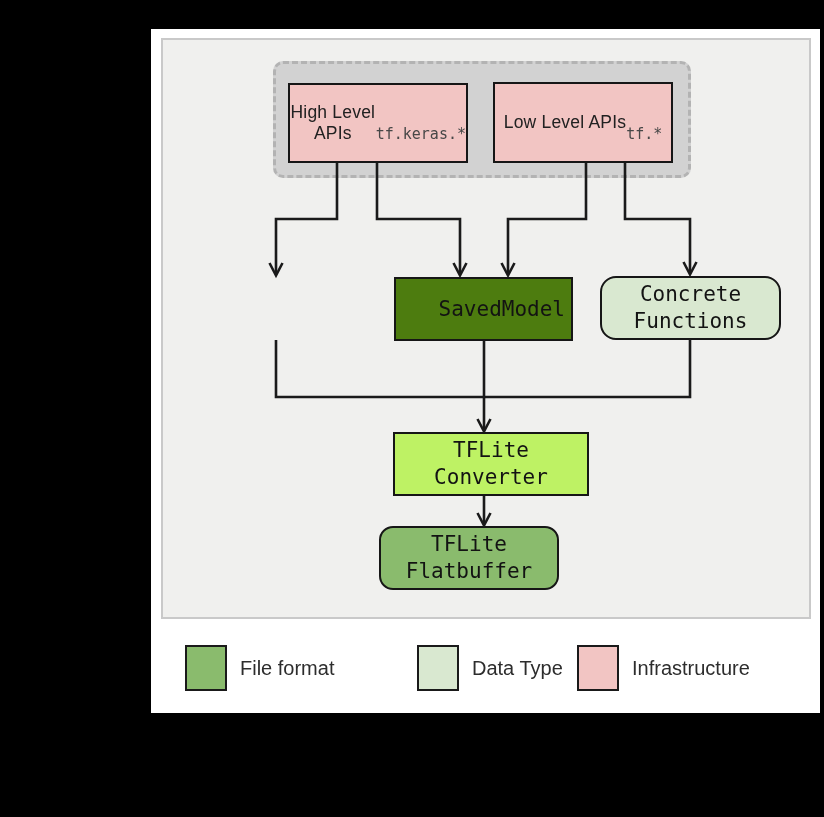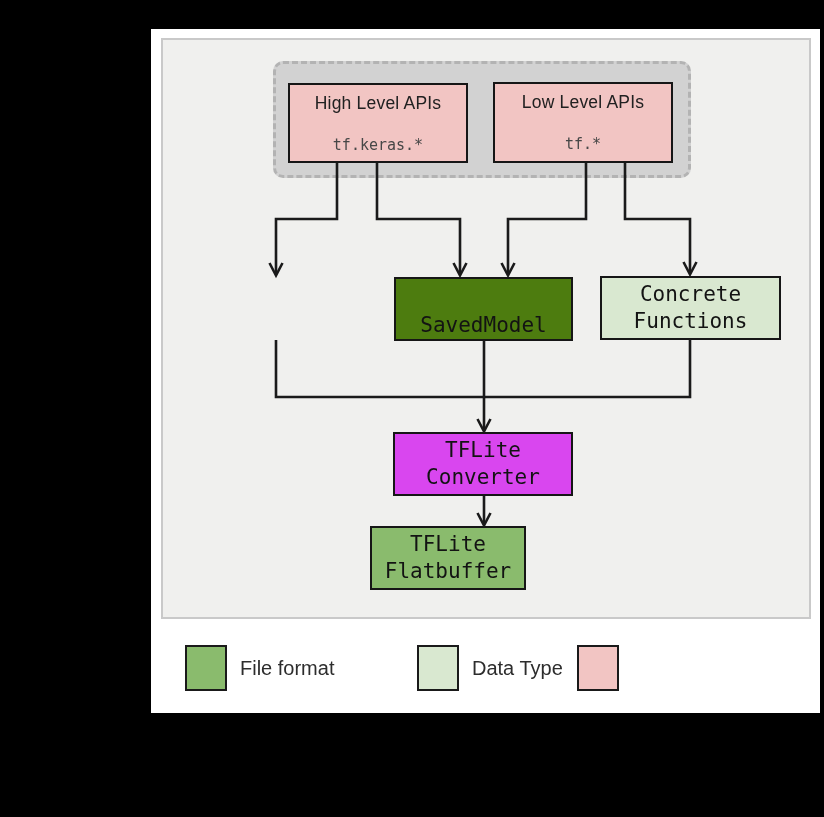--- a/index.html
+++ b/index.html
@@ -4,21 +4,21 @@
 <style>
   html,body{margin:0;padding:0;background:#000;}
   .canvas{position:relative;width:824px;height:817px;background:#000;overflow:hidden;
           font-family:"Liberation Sans",sans-serif;}
   .page{position:absolute;left:151px;top:29px;width:669px;height:684px;background:#ffffff;}
   .panel{position:absolute;left:161px;top:38px;width:650px;height:581px;
          background:#f0f0ee;border:2px solid #c9c9c9;box-sizing:border-box;}
   .api-group{position:absolute;left:273px;top:61px;width:418px;height:117px;
              background:#d2d2d2;border:3px dashed #b3b3b3;border-radius:10px;box-sizing:border-box;}
   .node{position:absolute;border:2.5px solid #161616;box-sizing:border-box;
-        display:flex;flex-direction:column;align-items:center;justify-content:center;
+        display:flex;flex-direction:row;align-items:center;justify-content:center;
         text-align:center;}
   .node-title{font-family:"Liberation Sans",sans-serif;font-size:17.5px;color:#212121;
               letter-spacing:0.2px;}
   .node-code{font-family:"DejaVu Sans Mono",monospace;font-size:15px;color:#474747;margin-top:22px;}
   .node-label{font-family:"DejaVu Sans Mono",monospace;font-size:21px;line-height:1.28;
               color:#131313;padding:0 6px;}
   svg.connectors{position:absolute;left:0;top:0;pointer-events:none;}
   .legend-item{position:absolute;top:644px;height:48px;display:flex;align-items:center;}
   .legend-swatch{width:42px;height:46px;border:2.5px solid #1a1a1a;box-sizing:border-box;
                  flex:0 0 auto;}
@@ -44,29 +44,29 @@
   <div class="node" style="left: 493px; top: 82px; width: 180px; height: 81px; background: rgb(242, 197, 195);">
     <div class="node-title">Low Level APIs</div>
     <div class="node-code">tf.*</div>
   </div>
 
 
   <div class="node" style="left: 394px; top: 277px; width: 179px; height: 64px; background: #4d7c0f; justify-content: flex-end;">
     <div class="node-label">SavedModel</div>
   </div>
 
-  <div class="node" style="left: 600px; top: 276px; width: 181px; height: 64px; background: rgb(217, 232, 208);">
+  <div class="node" style="left: 600px; top: 276px; width: 181px; height: 64px; background: rgb(217, 232, 208); border-radius: 16px;">
     <div class="node-label">Concrete Functions</div>
   </div>
 
-  <div class="node" style="left: 393px; top: 432px; width: 180px; height: 64px; background: #d946ef;">
+  <div class="node" style="left: 393px; top: 432px; width: 196px; height: 64px; background: #bef264;">
     <div class="node-label">TFLite Converter</div>
   </div>
 
-  <div class="node" style="left: 370px; top: 526px; width: 156px; height: 64px; background: rgb(138, 187, 109);">
+  <div class="node" style="left: 379px; top: 526px; width: 180px; height: 64px; background: rgb(138, 187, 109); border-radius: 14px;">
     <div class="node-label">TFLite Flatbuffer</div>
   </div>
 
   <svg class="connectors" width="824" height="817" viewBox="0 0 824 817">
     <g stroke="#1a1a1a" stroke-width="2.6" fill="none">
 
       <path d="M337 163 V219 H276 V273"></path>
       <path d="M269.5 263 L276 275.5 L282.5 263"></path>
 
       <path d="M377 163 V219 H460 V273"></path>
@@ -93,15 +93,16 @@
     <div class="legend-label">File format</div>
   </div>
 
   <div class="legend-item" style="left:382px;margin-left:35px;">
     <div class="legend-swatch" style="background: rgb(217, 232, 208);"></div>
     <div class="legend-label">Data Type</div>
   </div>
 
   <div class="legend-item" style="left:577px;">
     <div class="legend-swatch" style="background: rgb(242, 197, 195);"></div>
+    <div class="legend-label">Infrastructure</div>
   </div>
 
 </div>
 
 </body></html>

